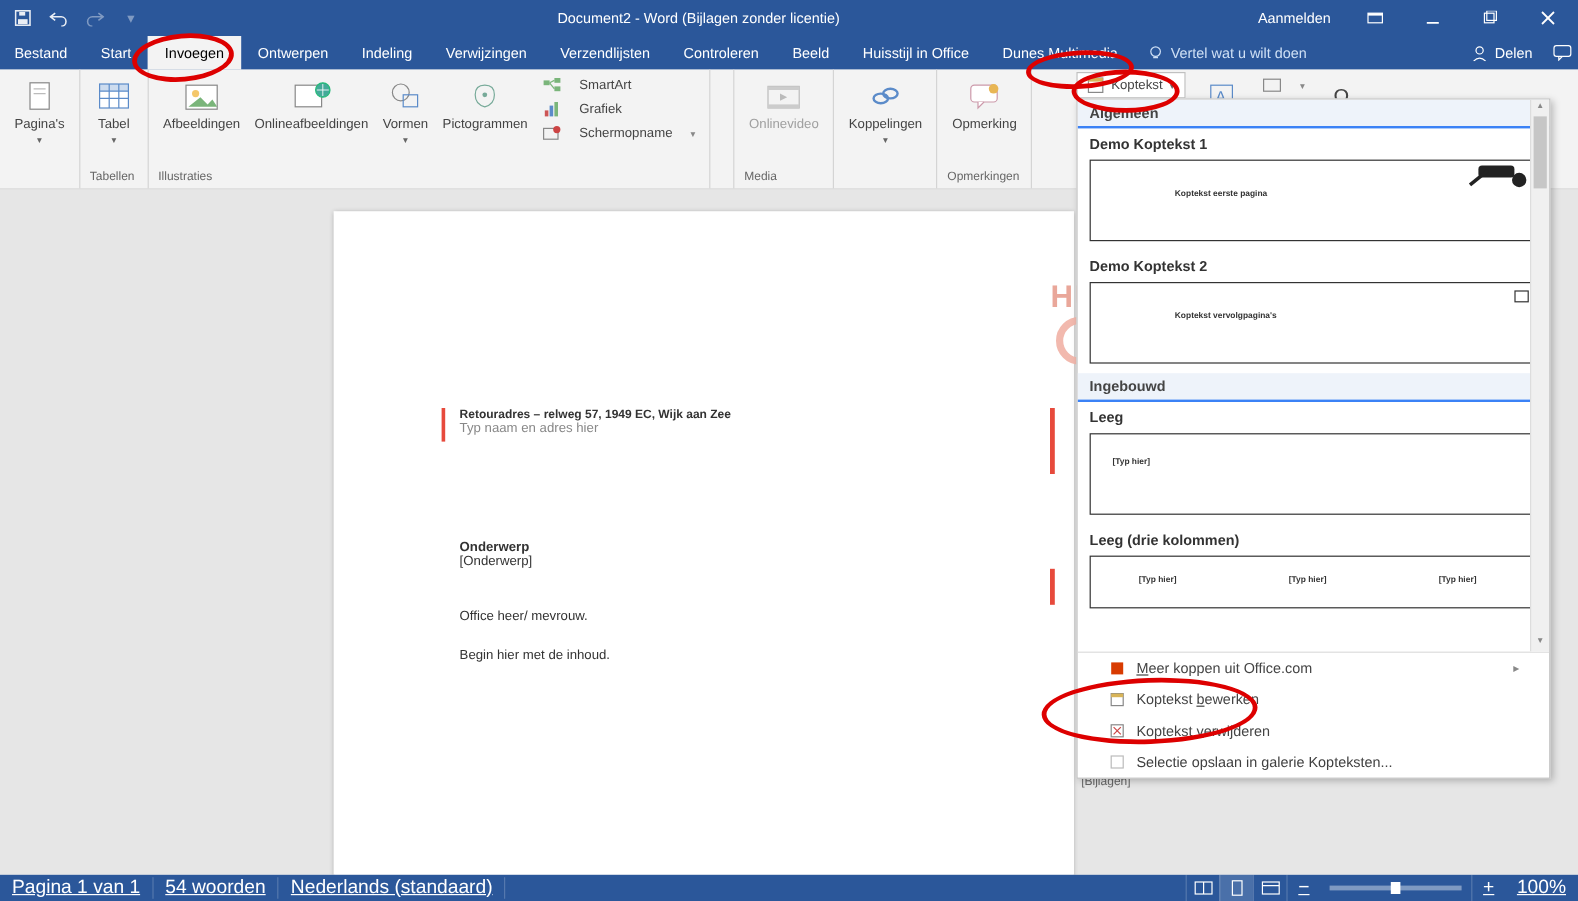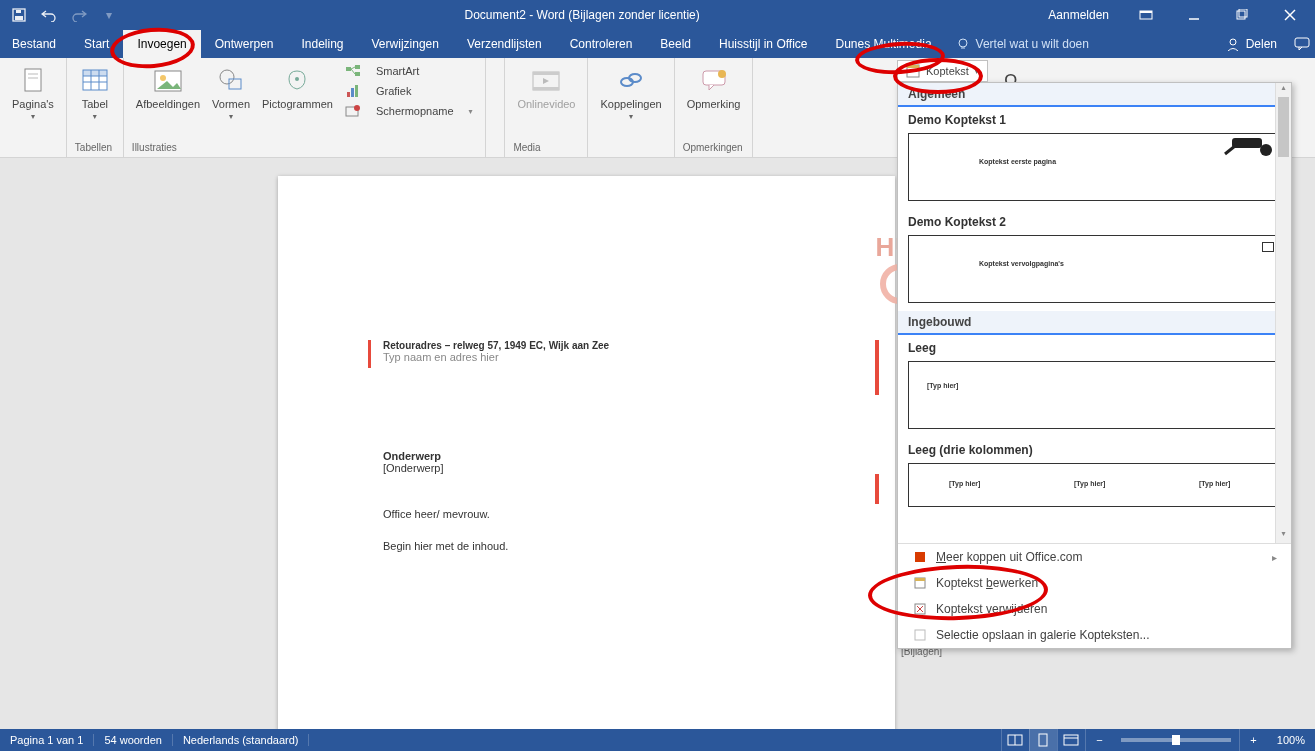--- a/index.html
+++ b/index.html
@@ -45,36 +45,36 @@
 .header-panel .scroll { height: 460px; overflow: hidden; position:relative; }
 .header-panel .scrollbar { position:absolute; right:0; top:0; bottom:0; width:16px; background:#f0f0f0; border-left:1px solid #ddd; }
 .header-panel .scrollbar .thumb { position:absolute; left:2px; right:2px; top:14px; height:60px; background:#c6c6c6; }
 .hp-section { background:#eef3fa; padding: 4px 10px; font-size: 12px; font-weight: 600; color:#444; border-bottom:2px solid #3b82f6; }
 .hp-item-title { padding: 6px 10px 4px; font-size: 12px; color:#333; font-weight:600; }
 .hp-preview { margin: 2px 10px 8px; border:1px solid #333; height: 68px; position: relative; background:#fff; }
 .hp-preview .tiny { position:absolute; font-size:7px; color:#333; font-weight:600; }
 .hp-preview .roller { position:absolute; right:4px; top:2px; width:54px; height:20px; }
 .hp-preview.threecol { height: 44px; }
 .hp-footer { border-top:1px solid #ddd; }
-.hp-footer .frow { display:flex; align-items:center; gap:8px; padding: 5px 14px; font-size: 12px; color:#444; }
+.hp-footer .frow { display:flex; align-items:center; gap:8px; padding: 5px 25px; font-size: 12px; color:#444; }
 .hp-footer .frow.disabled { color:#404040; }
 .hp-footer .frow .fico { width:16px; height:16px; display:flex; align-items:center; justify-content:center; }
 .hp-footer .frow .arrow { margin-left:auto; color:#888; font-size:10px; }
 
 
 .docarea { position:absolute; top:158px; left:0; right:0; bottom:22px; background:#e6e6e6; overflow:hidden; }
 .page { position:absolute; left:278px; top:18px; width:617px; height:860px; background:#fff; box-shadow: 0 1px 4px rgba(0,0,0,0.3); }
 .page .redbar { position:absolute; left:90px; width:3px; background:#e74a3c; }
 .page .content { position:absolute; left:105px; right:40px; font-size:11px; color:#333; }
 .logoback { position:absolute; right: -20px; top: 56px; color:#e9a79a; font-weight:800; font-size:26px; letter-spacing:1px; }
 .circ { position:absolute; right: -25px; top: 88px; width:40px; height:40px; border:6px solid #f2b9ae; border-radius:50%; }
 .sidetext { position:absolute; left:901px; font-size:10px; color:#666; }
 
 
-.statusbar { position:absolute; bottom:0; left:0; right:0; height:22px; background:#2b579a; color:#fff; display:flex; align-items:center; font-size:11px; }
+.statusbar { position:absolute; bottom:0; left:0; right:0; height:22px; background:#2b579a; color:#fff; display:flex; align-items:center; font-size:16px;text-decoration:underline; }
 .statusbar .sitem { padding: 0 10px; border-right: 1px solid rgba(255,255,255,0.2); }
 .statusbar .spacer { flex:1; }
 .statusbar .viewbtn { width:28px; height:22px; display:flex; align-items:center; justify-content:center; border-left:1px solid rgba(255,255,255,0.2); }
 .zoomslider { width:110px; height:4px; background:rgba(255,255,255,0.4); margin:0 8px; position:relative; }
 .zoomslider .zthumb { position:absolute; left:50%; top:-3px; width:8px; height:10px; background:#fff; transform:translateX(-50%); }
 
 
 .anno { position:absolute; border:4px solid #d00; border-radius:50%; z-index:50; pointer-events:none; }
 .anno1 { left:110px; top:28px; width:85px; height:40px; transform:rotate(-5deg); }
 .anno2 { left:855px; top:42px; width:90px; height:32px; transform:rotate(-3deg); }
@@ -217,20 +217,30 @@
             <svg width="30" height="26">
               <rect x="2" y="4" width="26" height="20" fill="#fff" stroke="#888"></rect>
               <circle cx="10" cy="11" r="3" fill="#f4c76a"></circle>
               <path d="M4 22 L14 14 L20 20 L24 16 L28 22 Z" fill="#7ab57a"></path>
             </svg>
           </div>
         <div class="lbl">Afbeeldingen</div>
       </div>
       <div class="bigbtn">
         <div class="ico">
+            <svg width="32" height="26">
+              <rect x="2" y="4" width="22" height="18" fill="#fff" stroke="#888"></rect>
+              <circle cx="25" cy="8" r="6" fill="#4a9" stroke="#2b7"></circle>
+              <path d="M20 8 h10 M25 3 v10" stroke="#fff" stroke-width="0.7"></path>
+            </svg>
+          </div>
+        <div class="lbl">Onlineafbeeldingen</div>
+      </div>
+      <div class="bigbtn">
+        <div class="ico">
             <svg width="28" height="26">
               <circle cx="10" cy="10" r="7" fill="none" stroke="#888"></circle>
               <rect x="12" y="12" width="12" height="10" fill="none" stroke="#5b8bc9"></rect>
             </svg>
           </div>
         <div class="lbl">Vormen</div>
         <div class="drop"></div>
       </div>
       <div class="bigbtn">
         <div class="ico">

